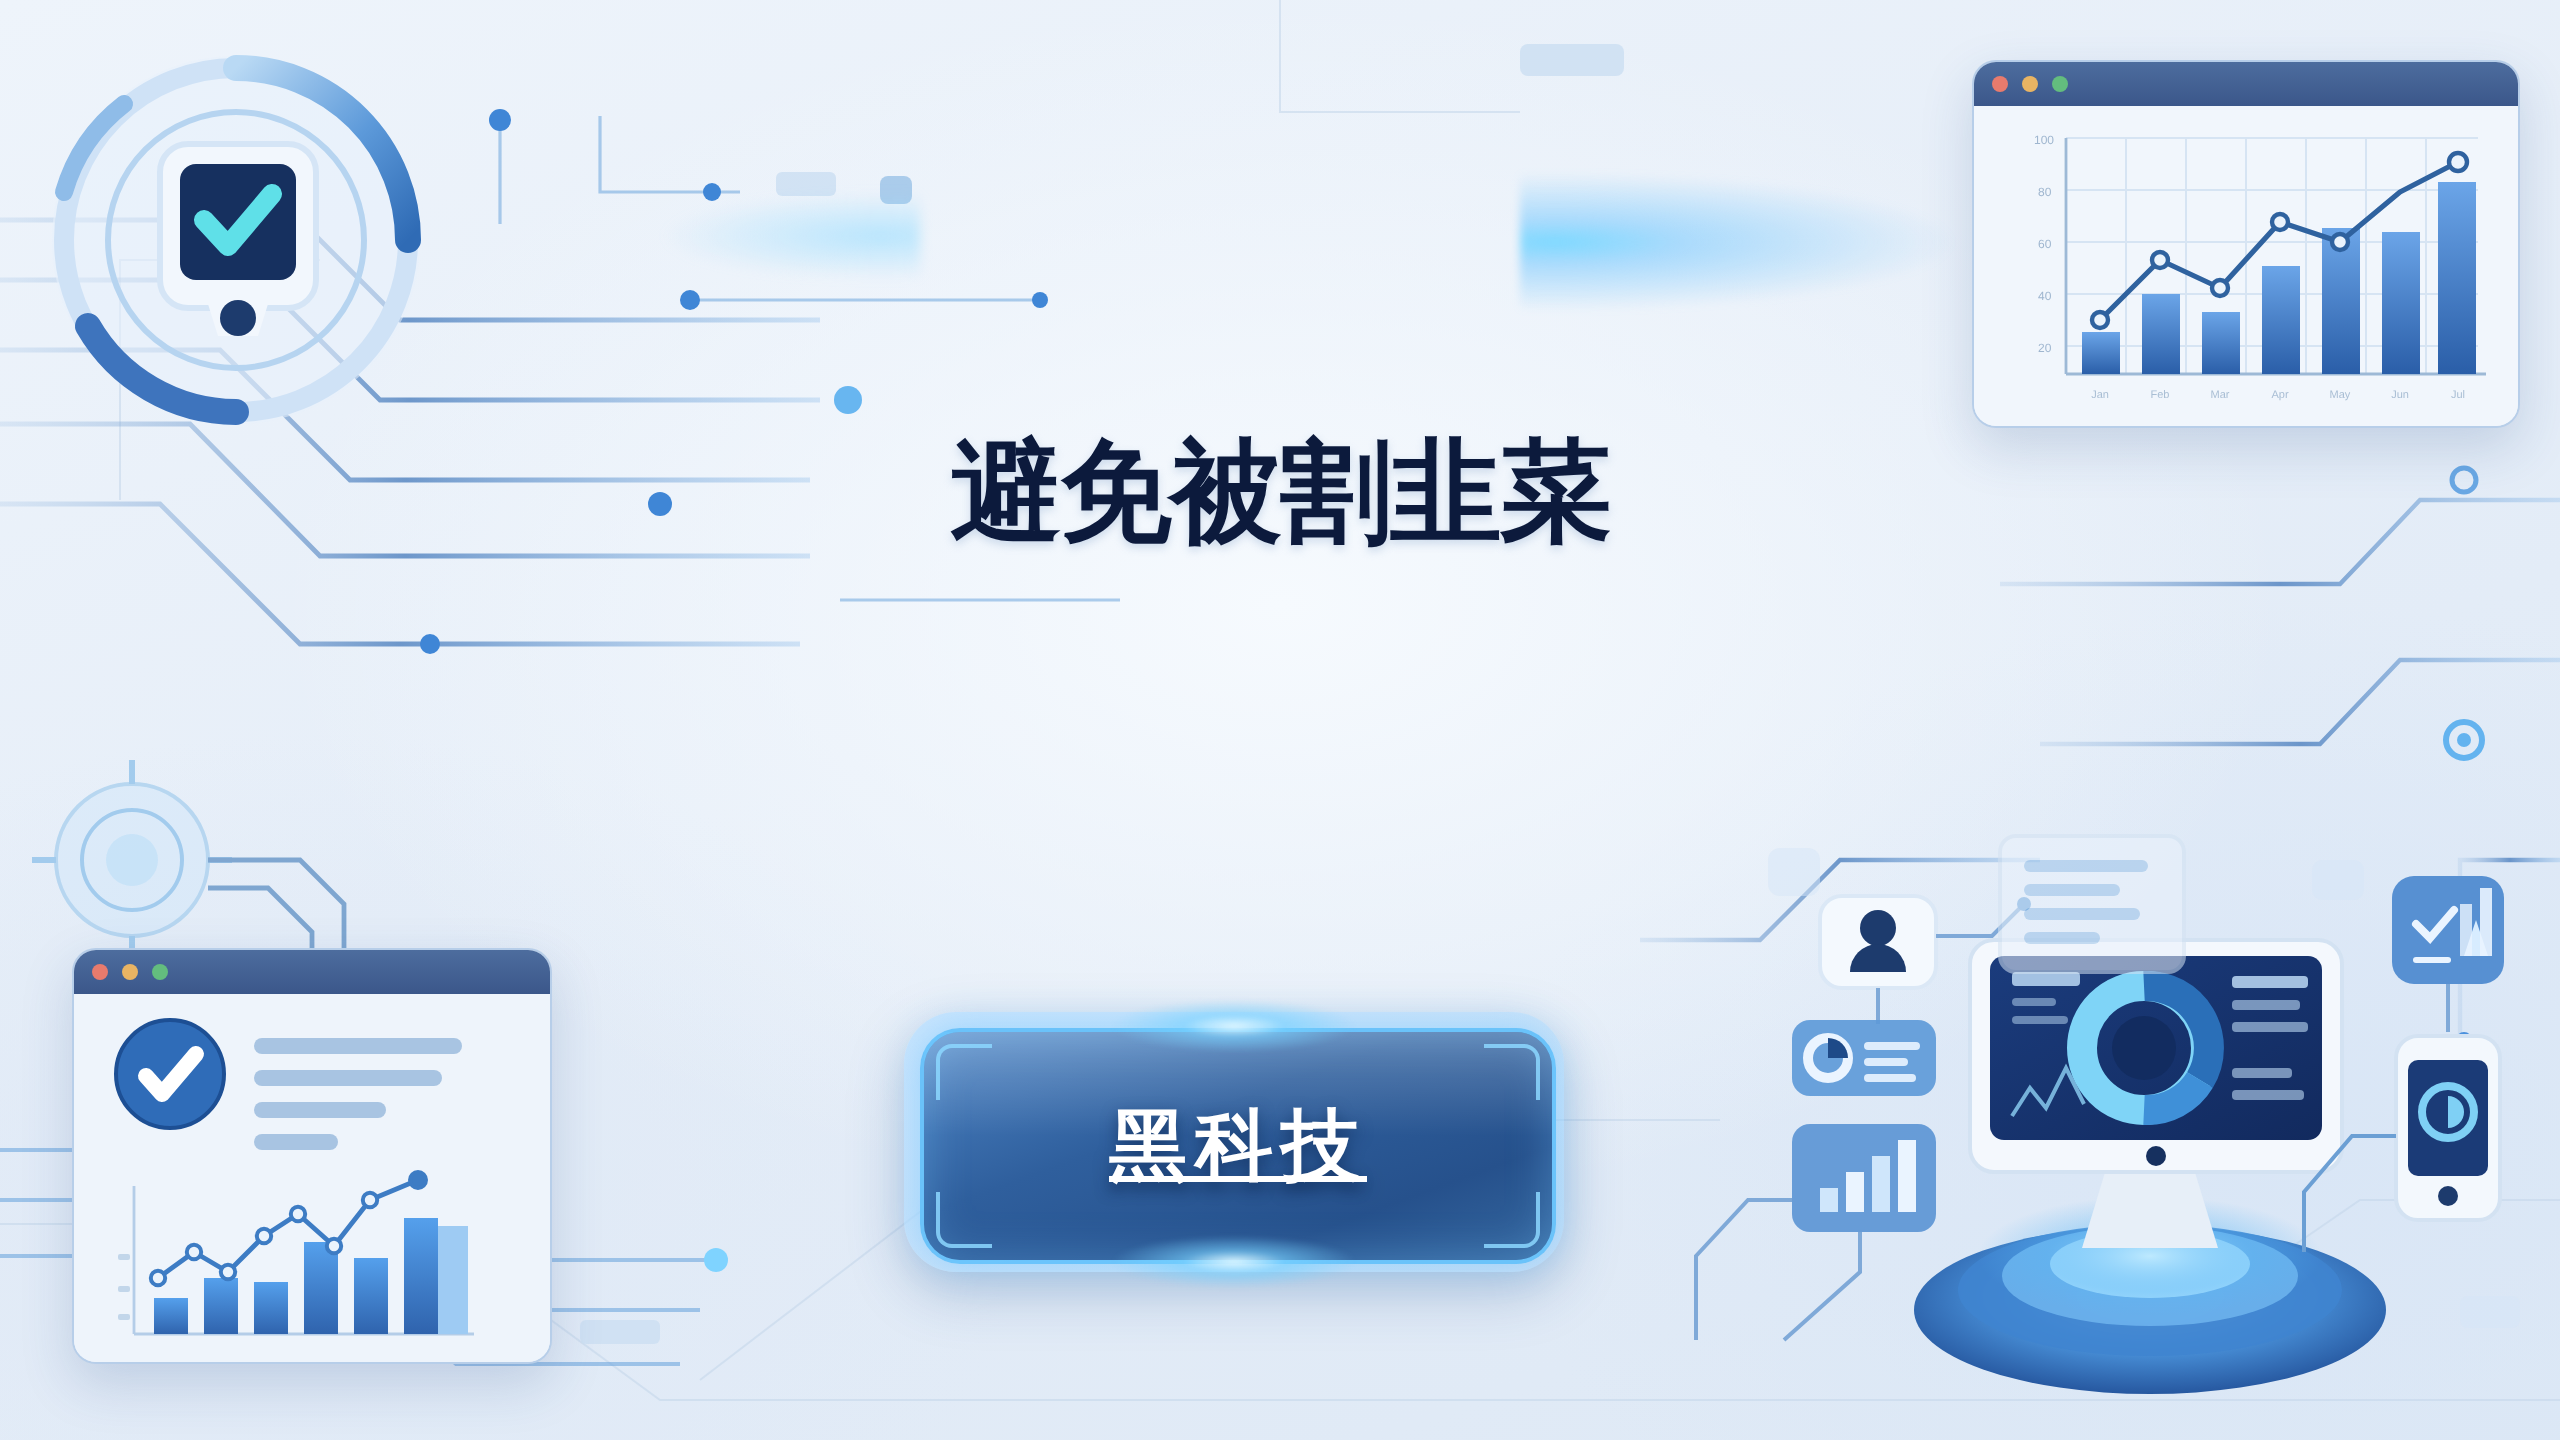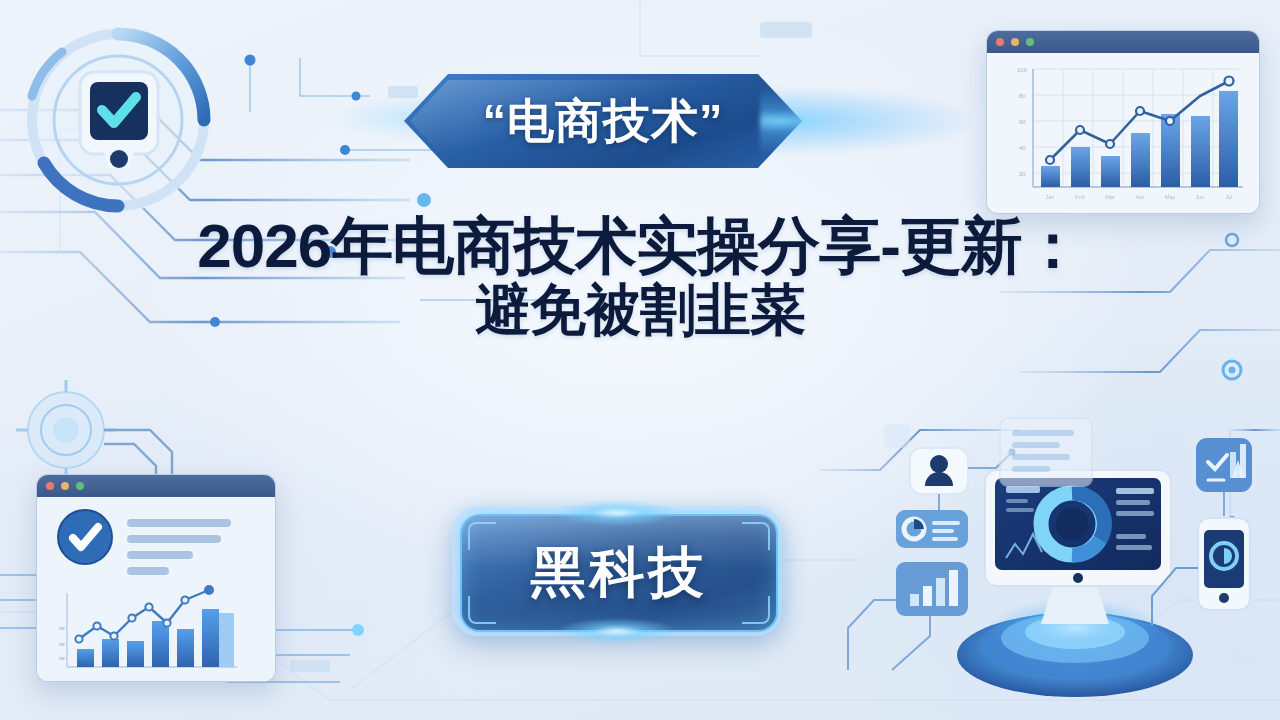--- a/index.html
+++ b/index.html
@@ -74,22 +74,23 @@
     background:linear-gradient(160deg,#4f86c6 0%,#2f5f9d 40%,#26518c 75%,#35679f 100%);
     box-shadow:inset 0 0 22px rgba(120,200,255,.35),0 0 18px rgba(90,190,255,.45);
     overflow:hidden;
   }
   .cta-sheen{
     position:absolute;left:0;top:0;width:100%;height:46%;
     background:linear-gradient(180deg,rgba(255,255,255,.22),rgba(255,255,255,0));
   }
   .cta-text{
     position:absolute;inset:0;display:flex;align-items:center;justify-content:center;
-    color:#fff;font-size:55px;font-weight:bold;letter-spacing:4px;
+    color:#fff;font-size:39px;font-weight:bold;letter-spacing:4px;
     text-shadow:0 3px 8px rgba(8,30,70,.55);
+    text-decoration:underline;
   }
   .cta-spark{
     position:absolute;width:120px;height:26px;pointer-events:none;
     background:radial-gradient(ellipse at 50% 50%,rgba(220,245,255,1) 0%,rgba(120,210,255,.6) 30%,rgba(120,210,255,0) 72%);
     filter:blur(1px);
   }
   .cta-corner{position:absolute;width:26px;height:26px;border:2px solid rgba(140,215,255,.85);}
 
   
   .win{position:absolute;border-radius:12px;overflow:hidden;
@@ -432,28 +433,23 @@
       </g>
       <g fill="#c2d6ea">
         <rect x="22" y="130" width="6" height="3" rx="1"></rect>
         <rect x="22" y="146" width="6" height="3" rx="1"></rect>
         <rect x="22" y="160" width="6" height="3" rx="1"></rect>
       </g>
     </svg>
   </div>
 
   <div class="badge-glow-l"></div>
-  <div class="badge-hex">
-    <div class="badge-hex-inner"></div>
-    <div class="badge-hex-text">“电商技术”</div>
-  </div>
   <div class="badge-glow"></div>
 
   <div class="title-wrap">
-    <div class="t-line1">2026年电商技术实操分享-更新：</div>
     <div class="t-line3">避免被割韭菜</div>
   </div>
 
   <div class="cta-outer">
     <div class="cta-mid">
       <div class="cta-sheen"></div>
       <div class="cta-text">黑科技</div>
       <div class="cta-corner" style="left:6px;top:6px;border-right:none;border-bottom:none;border-radius:8px 0 0 0;"></div>
       <div class="cta-corner" style="right:6px;top:6px;border-left:none;border-bottom:none;border-radius:0 8px 0 0;"></div>
       <div class="cta-corner" style="left:6px;bottom:6px;border-right:none;border-top:none;border-radius:0 0 0 8px;"></div>

